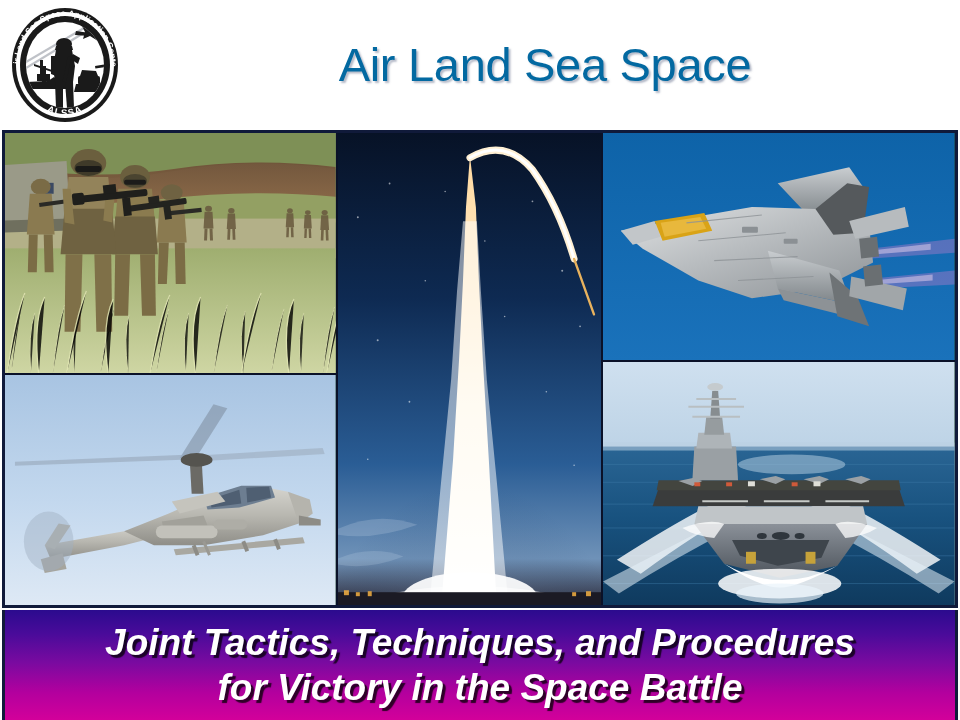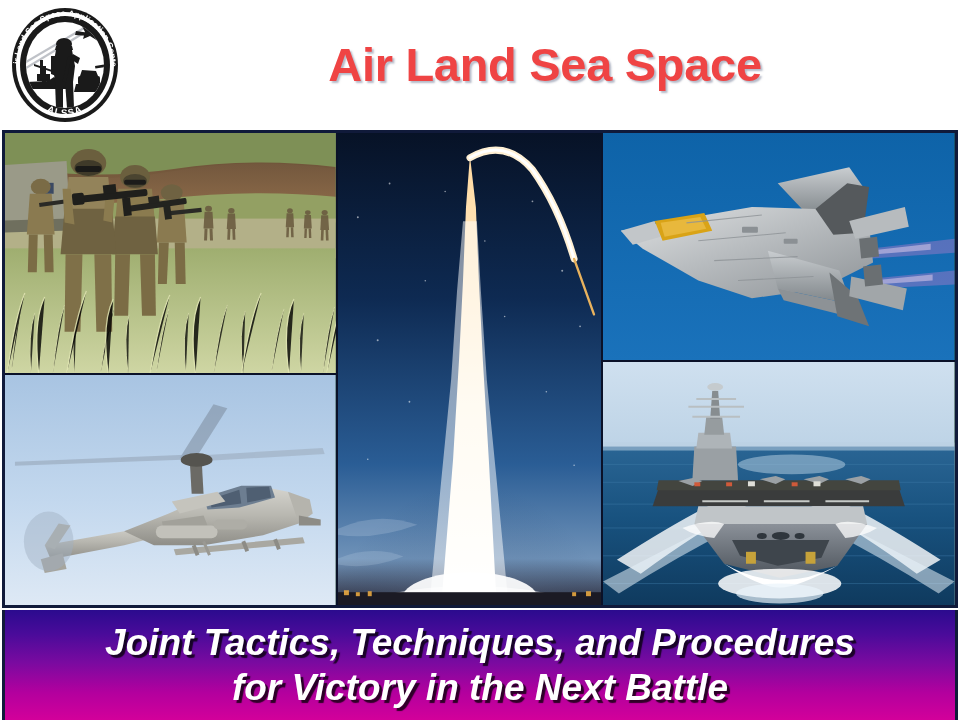--- a/index.html
+++ b/index.html
@@ -22,23 +22,23 @@
   #logo{
     position:absolute; left:6px; top:4px; width:118px; height:122px;
   }
   #logo svg{ display:block; width:118px; height:122px; }
 
   #title-block{
     position:absolute; left:150px; top:2px; width:790px; height:124px;
     display:flex; flex-direction:column; align-items:center; justify-content:center;
   }
   .title-line{
-    color:#ef4444;
+    color:#0369a1;
     font-family:"Liberation Sans", sans-serif;
-    font-weight:bold;
+    font-weight:normal;
     font-size:47px;
     line-height:59px;
     letter-spacing:-0.3px;
     text-align:center;
     white-space:nowrap;
     text-shadow:2px 2px 2px rgba(120,130,155,0.55);
   }
 
   
   #collage{
@@ -604,16 +604,16 @@
             <ellipse cx="190" cy="104" rx="54" ry="10" fill="#cfe2ef" opacity="0.45"></ellipse>
           </svg>
         </div>
       </div>
 
     </div>
   </div>
 
   <div id="footer">
     <div class="footer-line">Joint Tactics, Techniques, and Procedures</div>
-    <div class="footer-line">for Victory in the Next Battle</div>
+    <div class="footer-line">for Victory in the Space Battle</div>
   </div>
 
 </div>
 
 </body></html>

